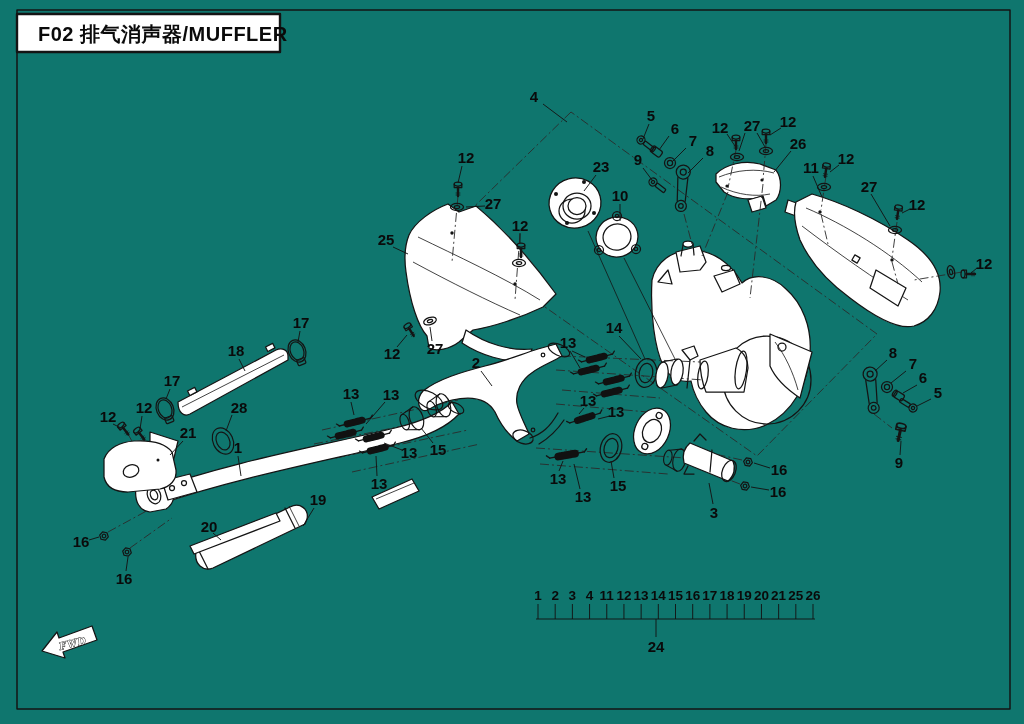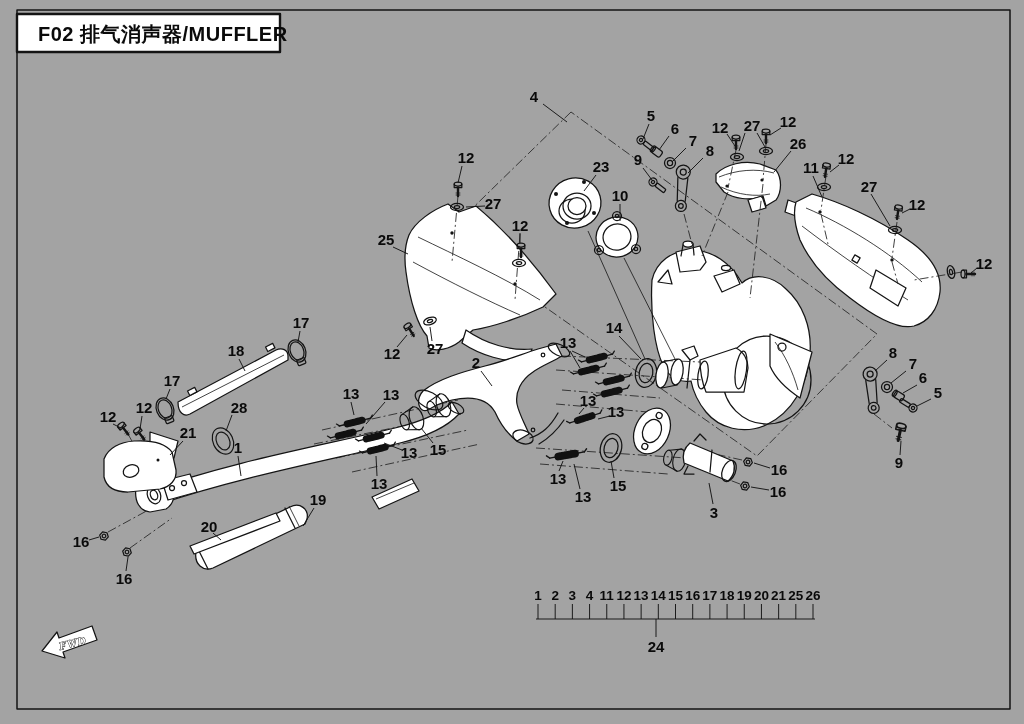--- a/index.html
+++ b/index.html
@@ -1,16 +1,16 @@
 <!DOCTYPE html>
 <html><head>
 <meta charset="utf-8">
 <style>
   html,body{margin:0;padding:0;background:#888;}
-  #stage{width:1024px;height:724px;background:#a3a3a3;position:relative;margin:0 auto;
+  #stage{width:1024px;height:724px;background:#0f766e;position:relative;margin:0 auto;
          font-family:"Liberation Sans",sans-serif;}
   svg{display:block}
   .s  {stroke:#141414;fill:none;stroke-width:1.25;stroke-linejoin:round;stroke-linecap:round;}
   .sf {stroke:#141414;fill:#ffffff;stroke-width:1.25;stroke-linejoin:round;stroke-linecap:round;}
   .thin{stroke:#141414;fill:none;stroke-width:0.8;}
   .dd {stroke:#2a2a2a;fill:none;stroke-width:0.9;stroke-dasharray:9 3 2 3;}
   .lead{stroke:#141414;stroke-width:0.95;}
   .coil{stroke:#111;stroke-width:7;stroke-dasharray:2 1.35;fill:none;}
   .blk{fill:#141414;stroke:none;}
   .callout{font:700 15px "Liberation Sans",sans-serif;text-anchor:middle;fill:#0a0a0a;}

